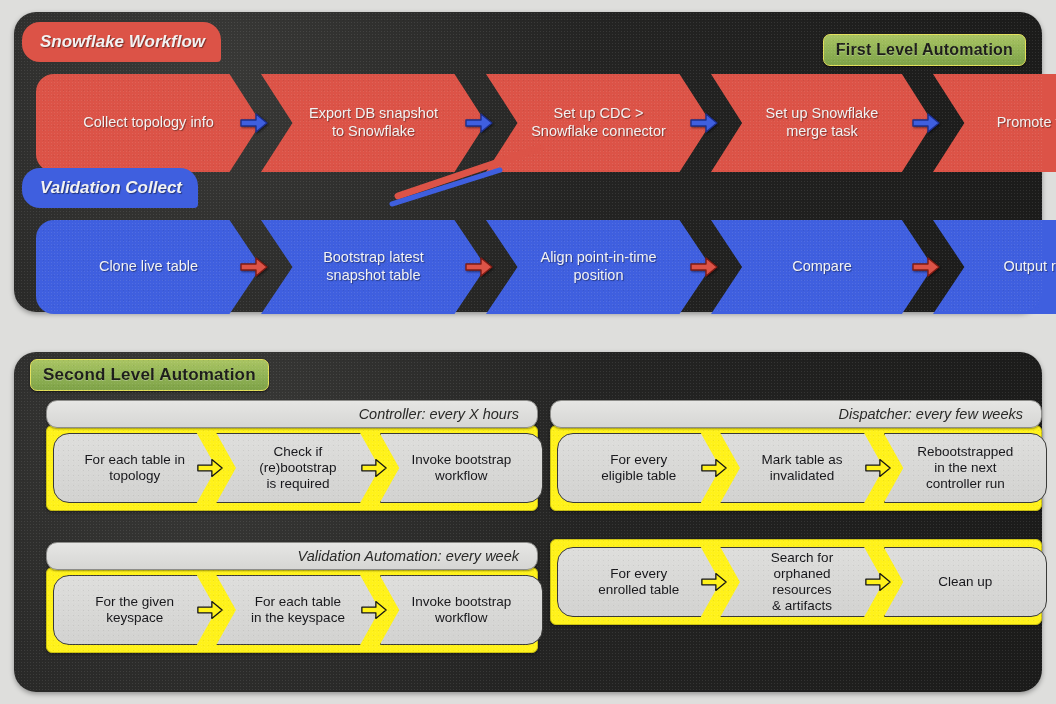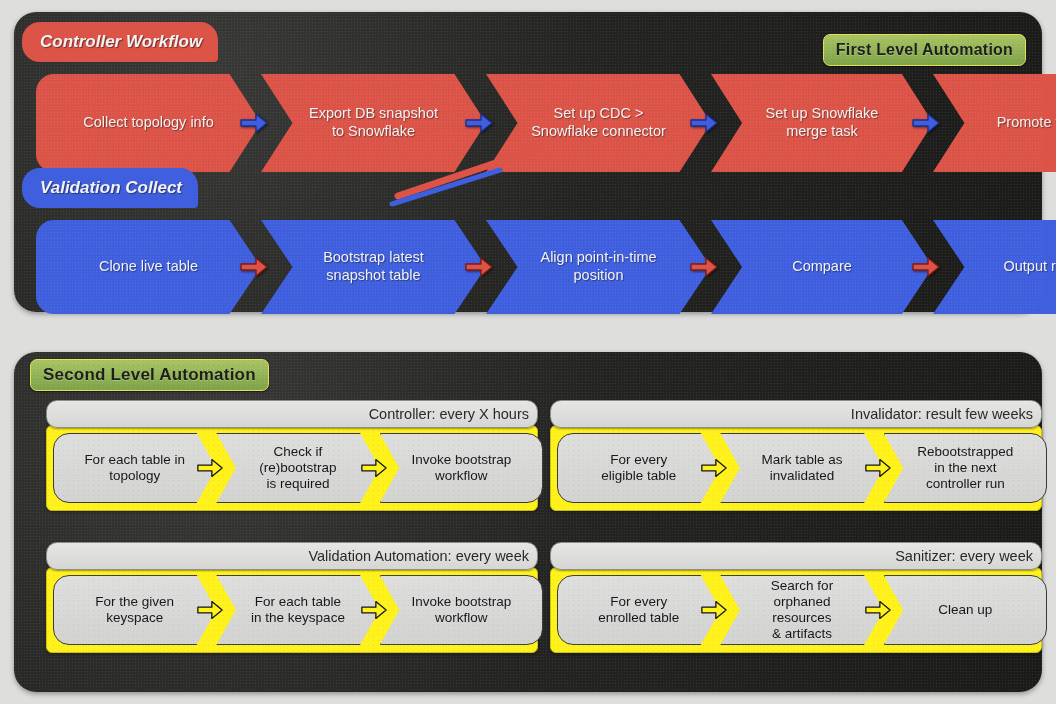--- a/index.html
+++ b/index.html
@@ -103,23 +103,23 @@
     position:absolute;
     width:492px;
   }
   .sub-head{
     position:relative;
     height:26px;
     background:linear-gradient(180deg,#e6e6e4 0%,#d6d6d4 100%);
     border:1px solid #8d8d8a;
     border-radius:11px;
     display:flex;align-items:center;justify-content:flex-end;
-    padding-right:8px;
+    padding-right:18px;
     color:#2a2a28;
-    font-size:14.5px;
+    font-style:italic;font-size:14.5px;
     box-shadow:0 1px 2px rgba(0,0,0,.4);
     z-index:3;
   }
   .sub-body{
     position:relative;
     margin-top:-3px;
     background:#fff21a;
     border:1px solid #c9bf12;
     border-radius:6px;
     padding:7px 6px;
@@ -158,21 +158,21 @@
   #sub-dispatcher{left:32px;top:190px;}
   #sub-sanitizer{left:536px;top:190px;}
 </style>
 </head>
 <body>
 
 <div class="panel noise" id="panel-first">
 
   <div class="level-badge" id="badge-first">First Level Automation</div>
 
-  <div class="wf-title red" style="left:8px;top:10px;">Controller Workflow</div>
+  <div class="wf-title red" style="left:8px;top:10px;">Snowflake Workflow</div>
 
   <div class="row" id="row-bootstrap">
     <div class="step red first" style="width:205px;">Collect topology info</div>
     <div class="arrow">
       <svg width="30" height="24" viewBox="0 0 30 24">
         <path d="M2 9 H17 V3 L28 12 L17 21 V15 H2 Z" fill="#3f5fdf" stroke="#1c2f8c" stroke-width="1.4" stroke-linejoin="round"></path>
       </svg>
     </div>
     <div class="step red" style="width:205px;">Export DB snapshot<br>to Snowflake</div>
     <div class="arrow">
@@ -248,21 +248,21 @@
       <div class="yarrow">
         <svg width="28" height="24" viewBox="0 0 30 24">
           <path d="M2 9 H17 V3 L28 12 L17 21 V15 H2 Z" fill="#fff21a" stroke="#151515" stroke-width="1.4" stroke-linejoin="round"></path>
         </svg>
       </div>
       <div class="gstep last">Invoke bootstrap<br>workflow</div>
     </div>
   </div>
 
   <div class="sub" id="sub-invalidator">
-    <div class="sub-head">Invalidator: result few weeks</div>
+    <div class="sub-head">Dispatcher: every few weeks</div>
     <div class="sub-body">
       <div class="gstep first">For every<br>eligible table</div>
       <div class="yarrow">
         <svg width="28" height="24" viewBox="0 0 30 24">
           <path d="M2 9 H17 V3 L28 12 L17 21 V15 H2 Z" fill="#fff21a" stroke="#151515" stroke-width="1.4" stroke-linejoin="round"></path>
         </svg>
       </div>
       <div class="gstep">Mark table as<br>invalidated</div>
       <div class="yarrow">
         <svg width="28" height="24" viewBox="0 0 30 24">
@@ -286,21 +286,20 @@
       <div class="yarrow">
         <svg width="28" height="24" viewBox="0 0 30 24">
           <path d="M2 9 H17 V3 L28 12 L17 21 V15 H2 Z" fill="#fff21a" stroke="#151515" stroke-width="1.4" stroke-linejoin="round"></path>
         </svg>
       </div>
       <div class="gstep last">Invoke bootstrap<br>workflow</div>
     </div>
   </div>
 
   <div class="sub" id="sub-sanitizer">
-    <div class="sub-head">Sanitizer: every week</div>
     <div class="sub-body">
       <div class="gstep first">For every<br>enrolled table</div>
       <div class="yarrow">
         <svg width="28" height="24" viewBox="0 0 30 24">
           <path d="M2 9 H17 V3 L28 12 L17 21 V15 H2 Z" fill="#fff21a" stroke="#151515" stroke-width="1.4" stroke-linejoin="round"></path>
         </svg>
       </div>
       <div class="gstep">Search for<br>orphaned<br>resources<br>&amp; artifacts</div>
       <div class="yarrow">
         <svg width="28" height="24" viewBox="0 0 30 24">

